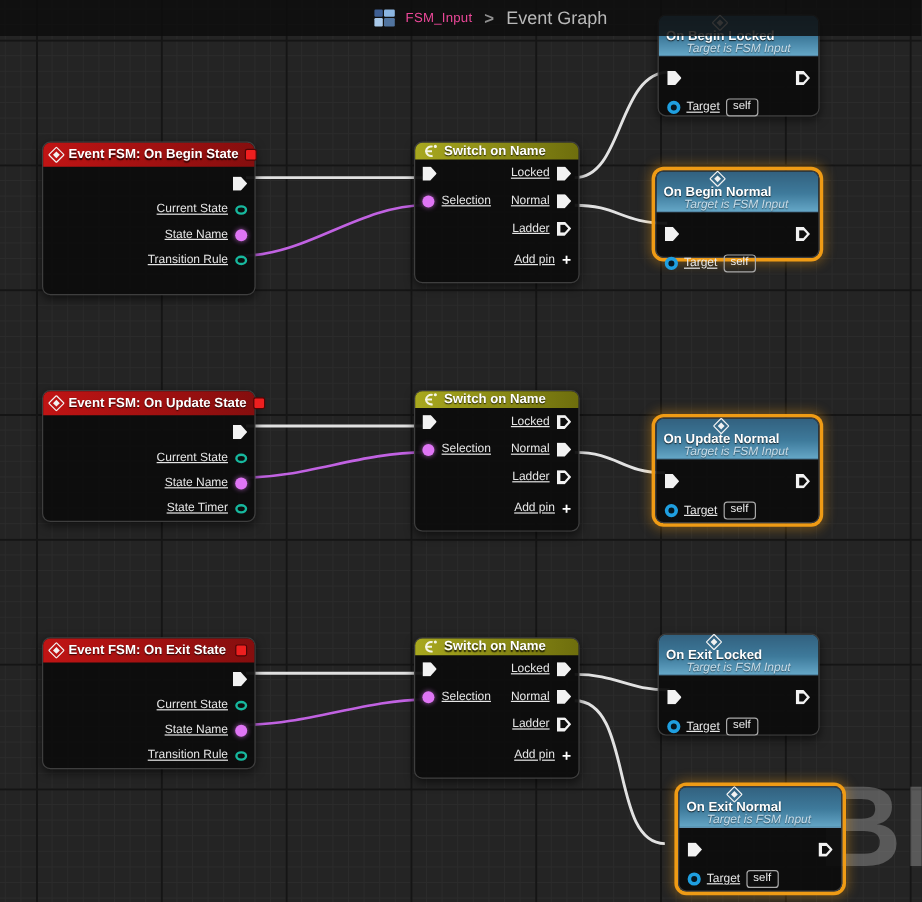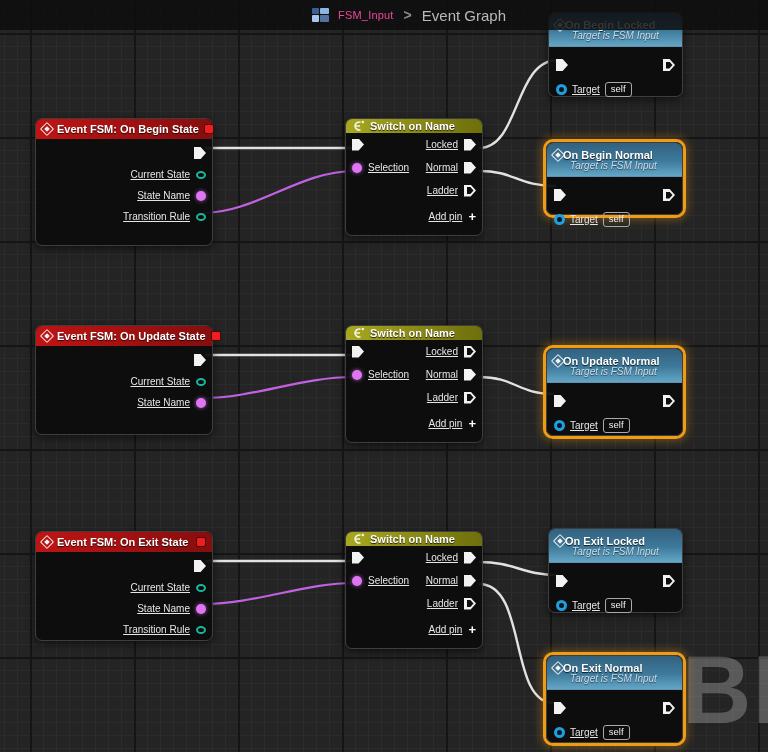--- a/index.html
+++ b/index.html
@@ -60,21 +60,21 @@
   }
   .hdr-red{height:20px;background:linear-gradient(90deg,#c01414,#850e0e);}
   .hdr-olive{height:14px;background:linear-gradient(90deg,#a8a81f,#6e6e0d);}
   .hdr-blue{
     height:34px;flex-direction:column;align-items:flex-start;justify-content:center;gap:0;
     background:linear-gradient(180deg,#32617f 0%,#3e7a9b 55%,#64a6c6 100%);
     border-bottom:1px solid rgba(150,205,235,.45);padding:2px 6px 1px 6px;
   }
   .hdr-title{font-size:11px;font-weight:700;color:#fff;text-shadow:0 1px 1px rgba(0,0,0,.8);white-space:nowrap;}
   .hdr-sub{font-size:10px;font-style:italic;color:#c8dde9;text-shadow:0 1px 1px rgba(0,0,0,.5);margin-left:17px;margin-top:-1px;white-space:nowrap;}
-  .hdr-blue .t-line{display:flex;align-items:center;gap:0;}
+  .hdr-blue .t-line{display:flex;align-items:center;gap:0;flex-direction:column;}
 
   
   .diamond{width:8px;height:8px;border:1.5px solid #f2f2f2;transform:rotate(45deg);position:relative;flex:none;border-radius:1px;}
   .diamond::after{content:"";position:absolute;inset:2px;background:#f2f2f2;}
   .redbox{width:10px;height:10px;margin-left:auto;background:#ee1f1f;border:1.5px solid #4e0505;border-radius:2px;box-sizing:border-box;flex:none;}
   .switch-icon{flex:none;display:block;}
 
   
   .exec{width:12px;height:12px;position:relative;flex:none;}
   .exec i{position:absolute;clip-path:polygon(0 0,55% 0,100% 50%,55% 100%,0 100%);}
@@ -257,20 +257,24 @@
       </span>
     </div>
   <div class="row">
       <span class="lbl">Current State</span>
       <span class="pin-teal"></span>
     </div>
   <div class="row">
       <span class="lbl">State Name</span>
       <span class="pin-magenta"></span>
     </div>
+  <div class="row">
+      <span class="lbl">State Timer</span>
+      <span class="pin-teal"></span>
+    </div>
 </div>
 
 <div class="node switch" style="left:345px;top:325px;width:138px;height:118px">
   <div class="hdr hdr-olive">
     <svg class="switch-icon" width="13" height="12" viewBox="0 0 13 12">
         <path d="M8.5 2.2 A4.3 4.3 0 0 0 3 6 A4.3 4.3 0 0 0 8.5 9.8 M3 6 H8" fill="none" stroke="#f4f4e4" stroke-width="1.7"></path>
         <circle cx="10.8" cy="2" r="1.3" fill="#f4f4e4"></circle>
       </svg>
     <span class="hdr-title">Switch on Name</span>
   </div>
@@ -433,21 +437,21 @@
         <i class="b"></i>
       </span>
   </div>
   <div class="row-target">
     <span class="pin-object"></span>
     <span class="lbl">Target</span>
     <span class="selfbox">self</span>
   </div>
 </div>
 
-<div class="node call selected" style="left:546px;top:655px;width:137px;height:88px">
+<div class="node call selected" style="left:565px;top:655px;width:137px;height:88px">
   <div class="hdr hdr-blue">
     <span class="t-line">
         <span class="diamond"></span>
         <span class="hdr-title">On Exit Normal</span>
       </span>
     <span class="hdr-sub">Target is FSM Input</span>
   </div>
   <div class="row-exec">
     <span class="exec filled">
         <i class="a"></i>

